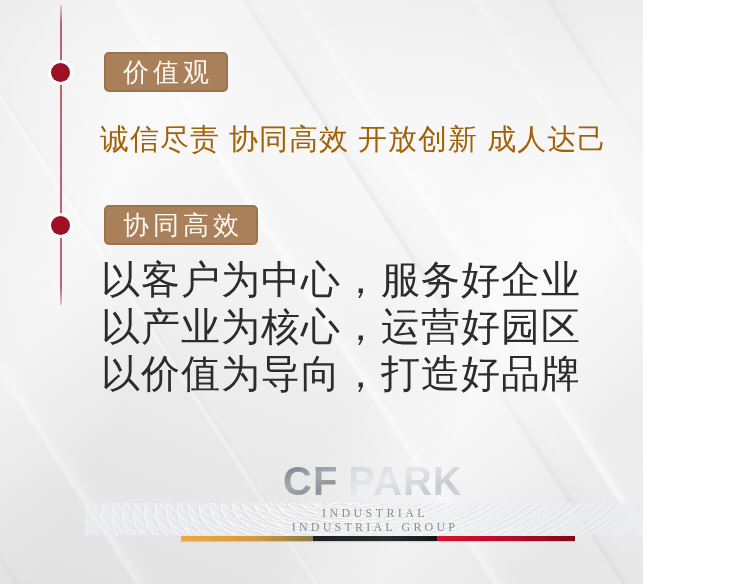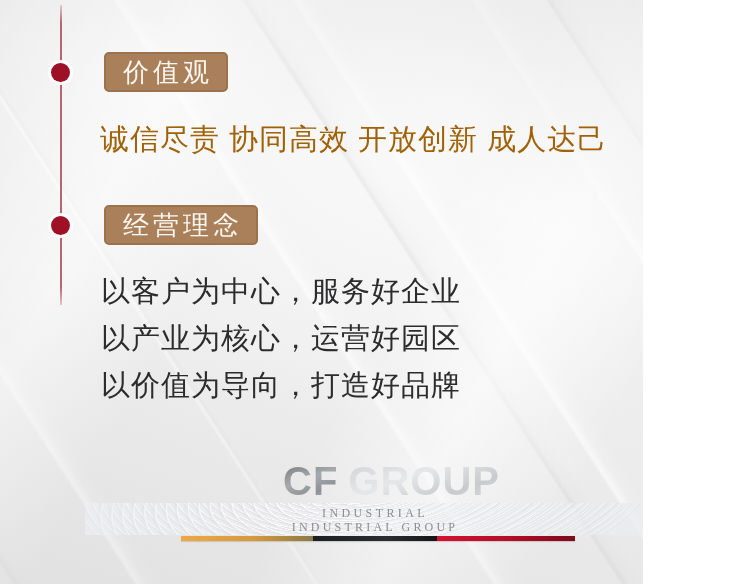--- a/index.html
+++ b/index.html
@@ -139,22 +139,22 @@
     font-size: 29px;
     color: #a16207;
     letter-spacing: 1px;
     white-space: nowrap;
     font-weight: 400;
   }
 
   .philosophy {
     position: absolute;
     left: 101px;
-    top: 268px;
-    font-size: 29px;
+    top: 256px;
+    font-size: 39px;
     color: #2c2c2e;
     letter-spacing: 1px;
     line-height: 47px;
     white-space: nowrap;
     font-weight: 400;
   }
   .philosophy div { height: 47px; }
 
   
   .footer-band {
@@ -279,36 +279,36 @@
   <div class="bg-vignette"></div>
 
   <div class="rail"></div>
   <div class="rail-dot d1"></div>
   <div class="rail-dot d2"></div>
 
   <div class="badge b1">价值观</div>
 
   <div class="values-line">诚信尽责  协同高效  开放创新  成人达己</div>
 
-  <div class="badge b2">经营理念</div>
+  <div class="badge b2">协同高效</div>
 
   <div class="philosophy">
     <div>以客户为中心，服务好企业</div>
     <div>以产业为核心，运营好园区</div>
     <div>以价值为导向，打造好品牌</div>
   </div>
 
   <div class="footer-band">
     <div class="swoosh"></div>
     <div class="swoosh2"></div>
     <div class="band-wash"></div>
   </div>
 
   <div class="logo-word">
-    <span class="cf">CF</span><span class="park">GROUP</span>
+    <span class="cf">CF</span><span class="park">PARK</span>
   </div>
 
   <div class="logo-sub">
     <div class="l1">INDUSTRIAL</div>
     <div class="l2">INDUSTRIAL GROUP</div>
   </div>
 
   <div class="tri-bar">
     <div class="seg seg-gold"></div>
     <div class="seg seg-dark"></div>

